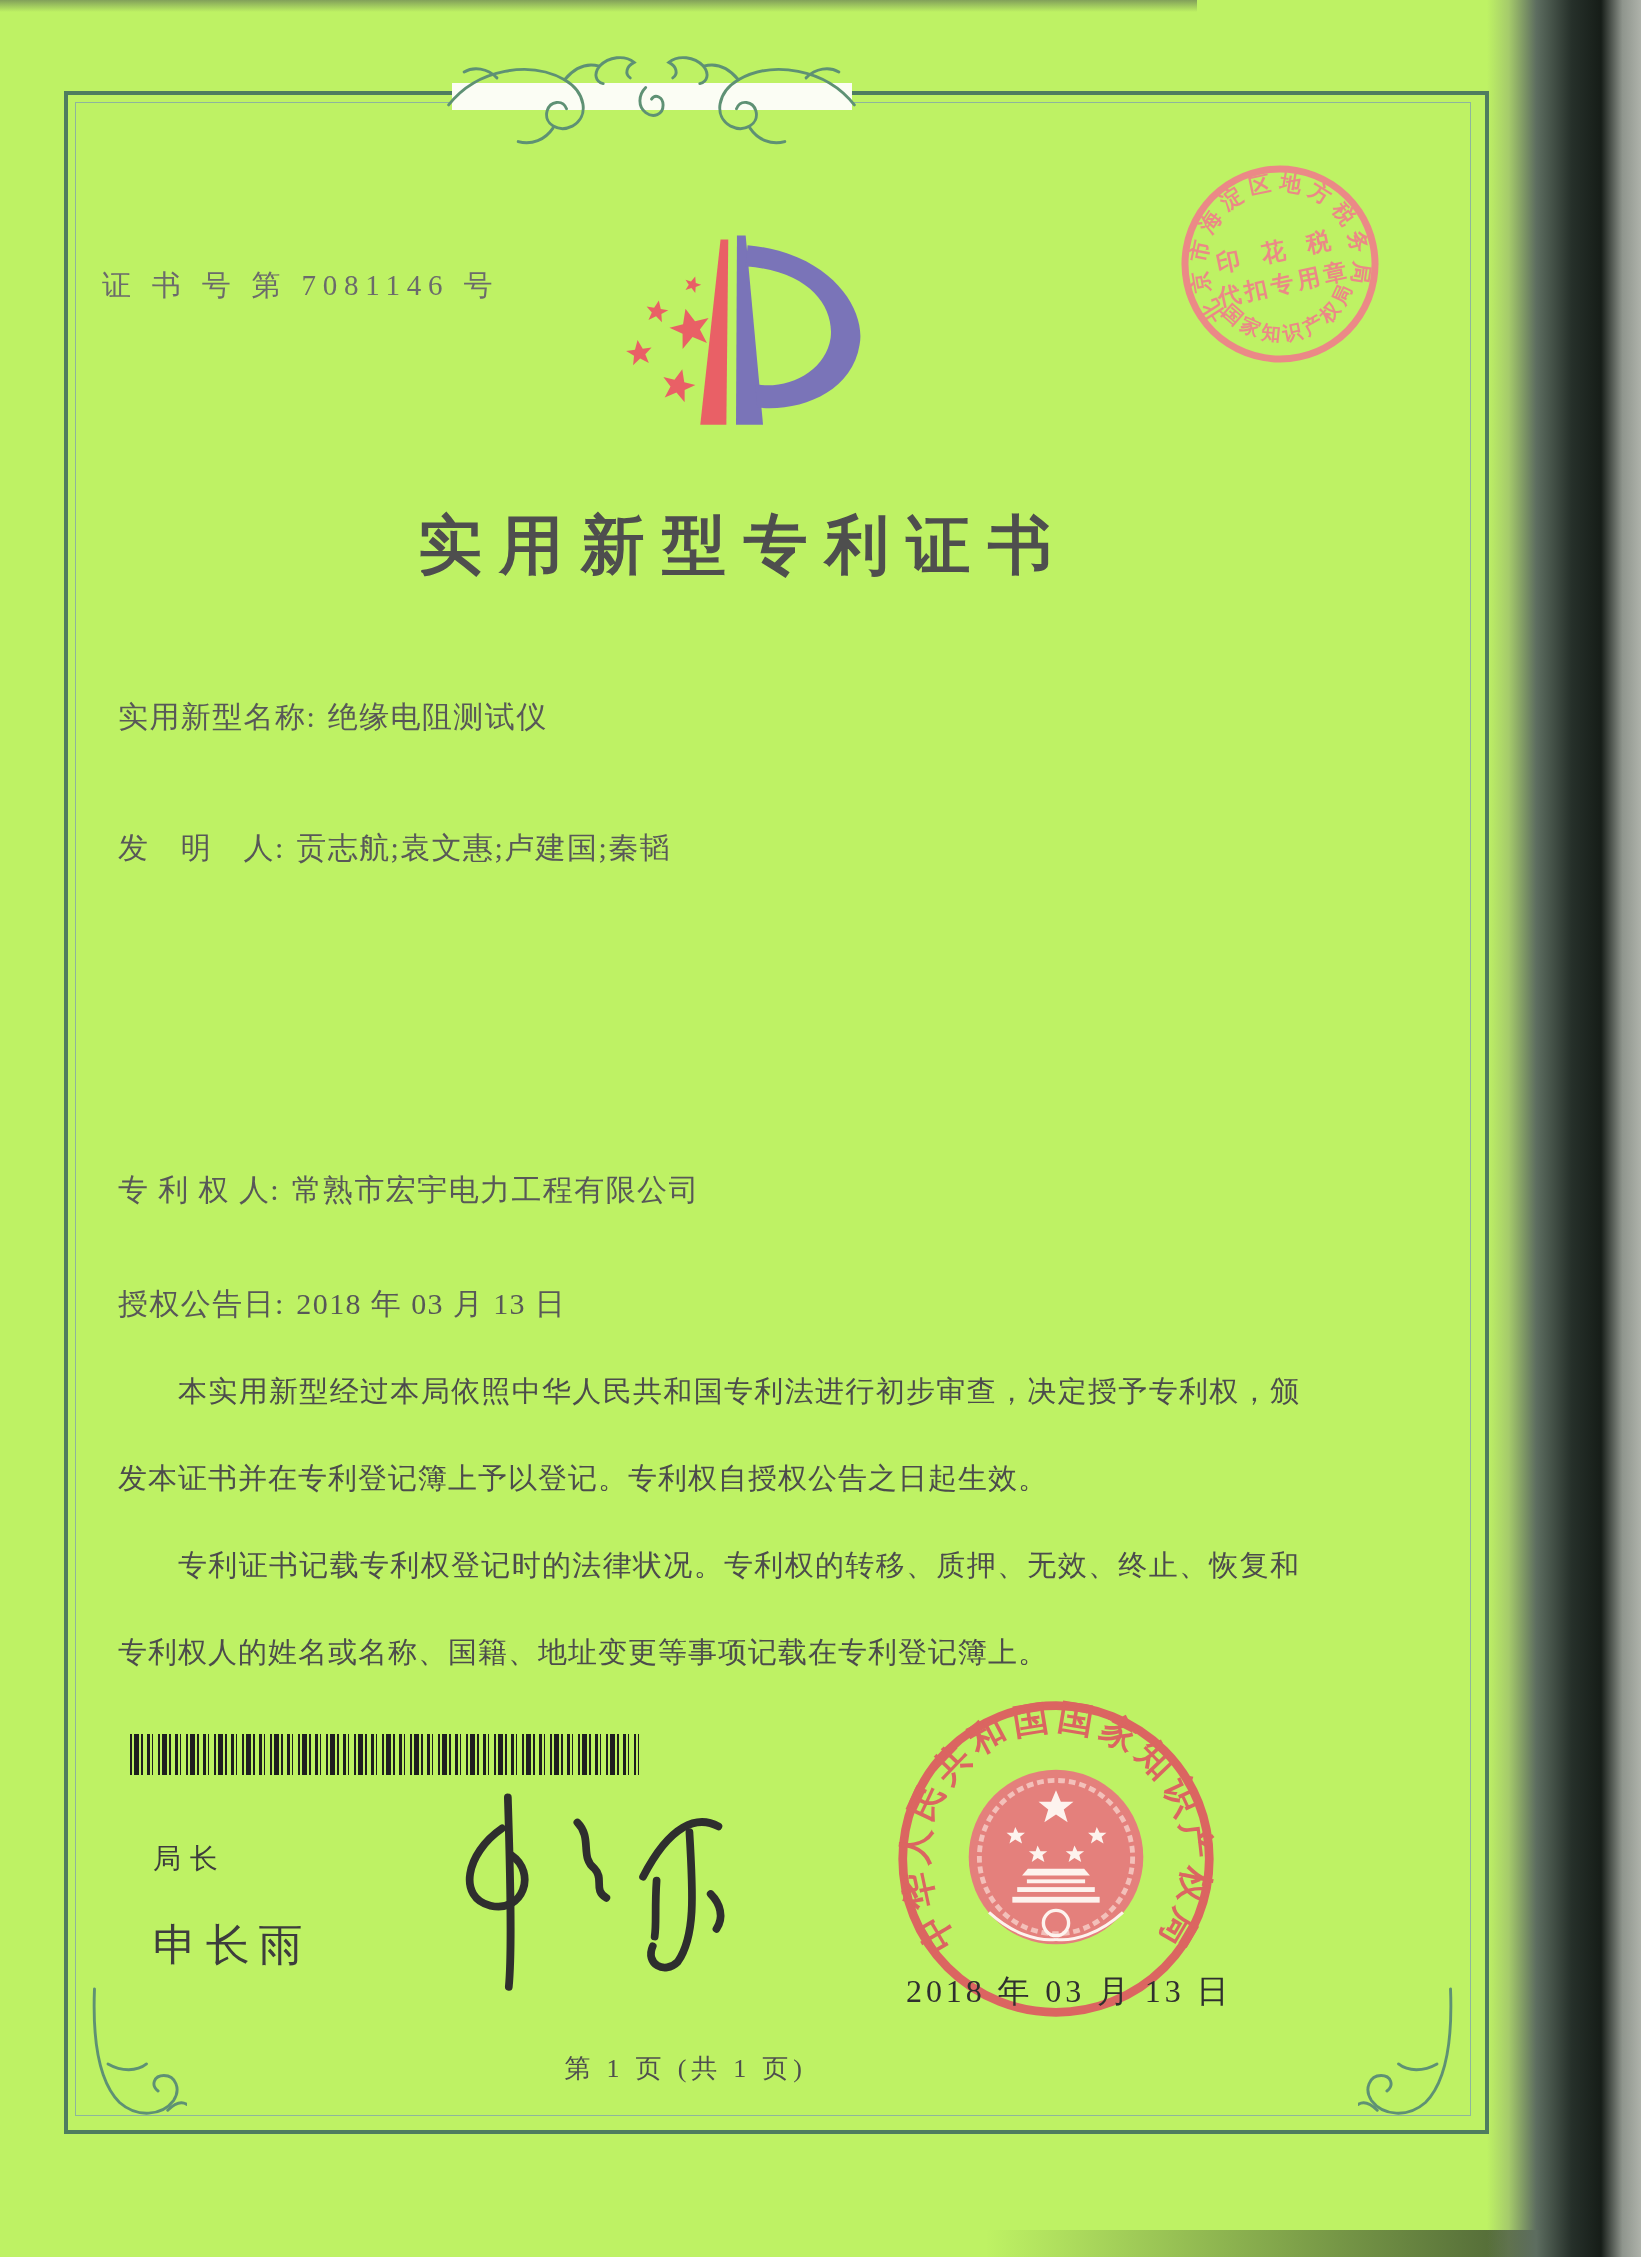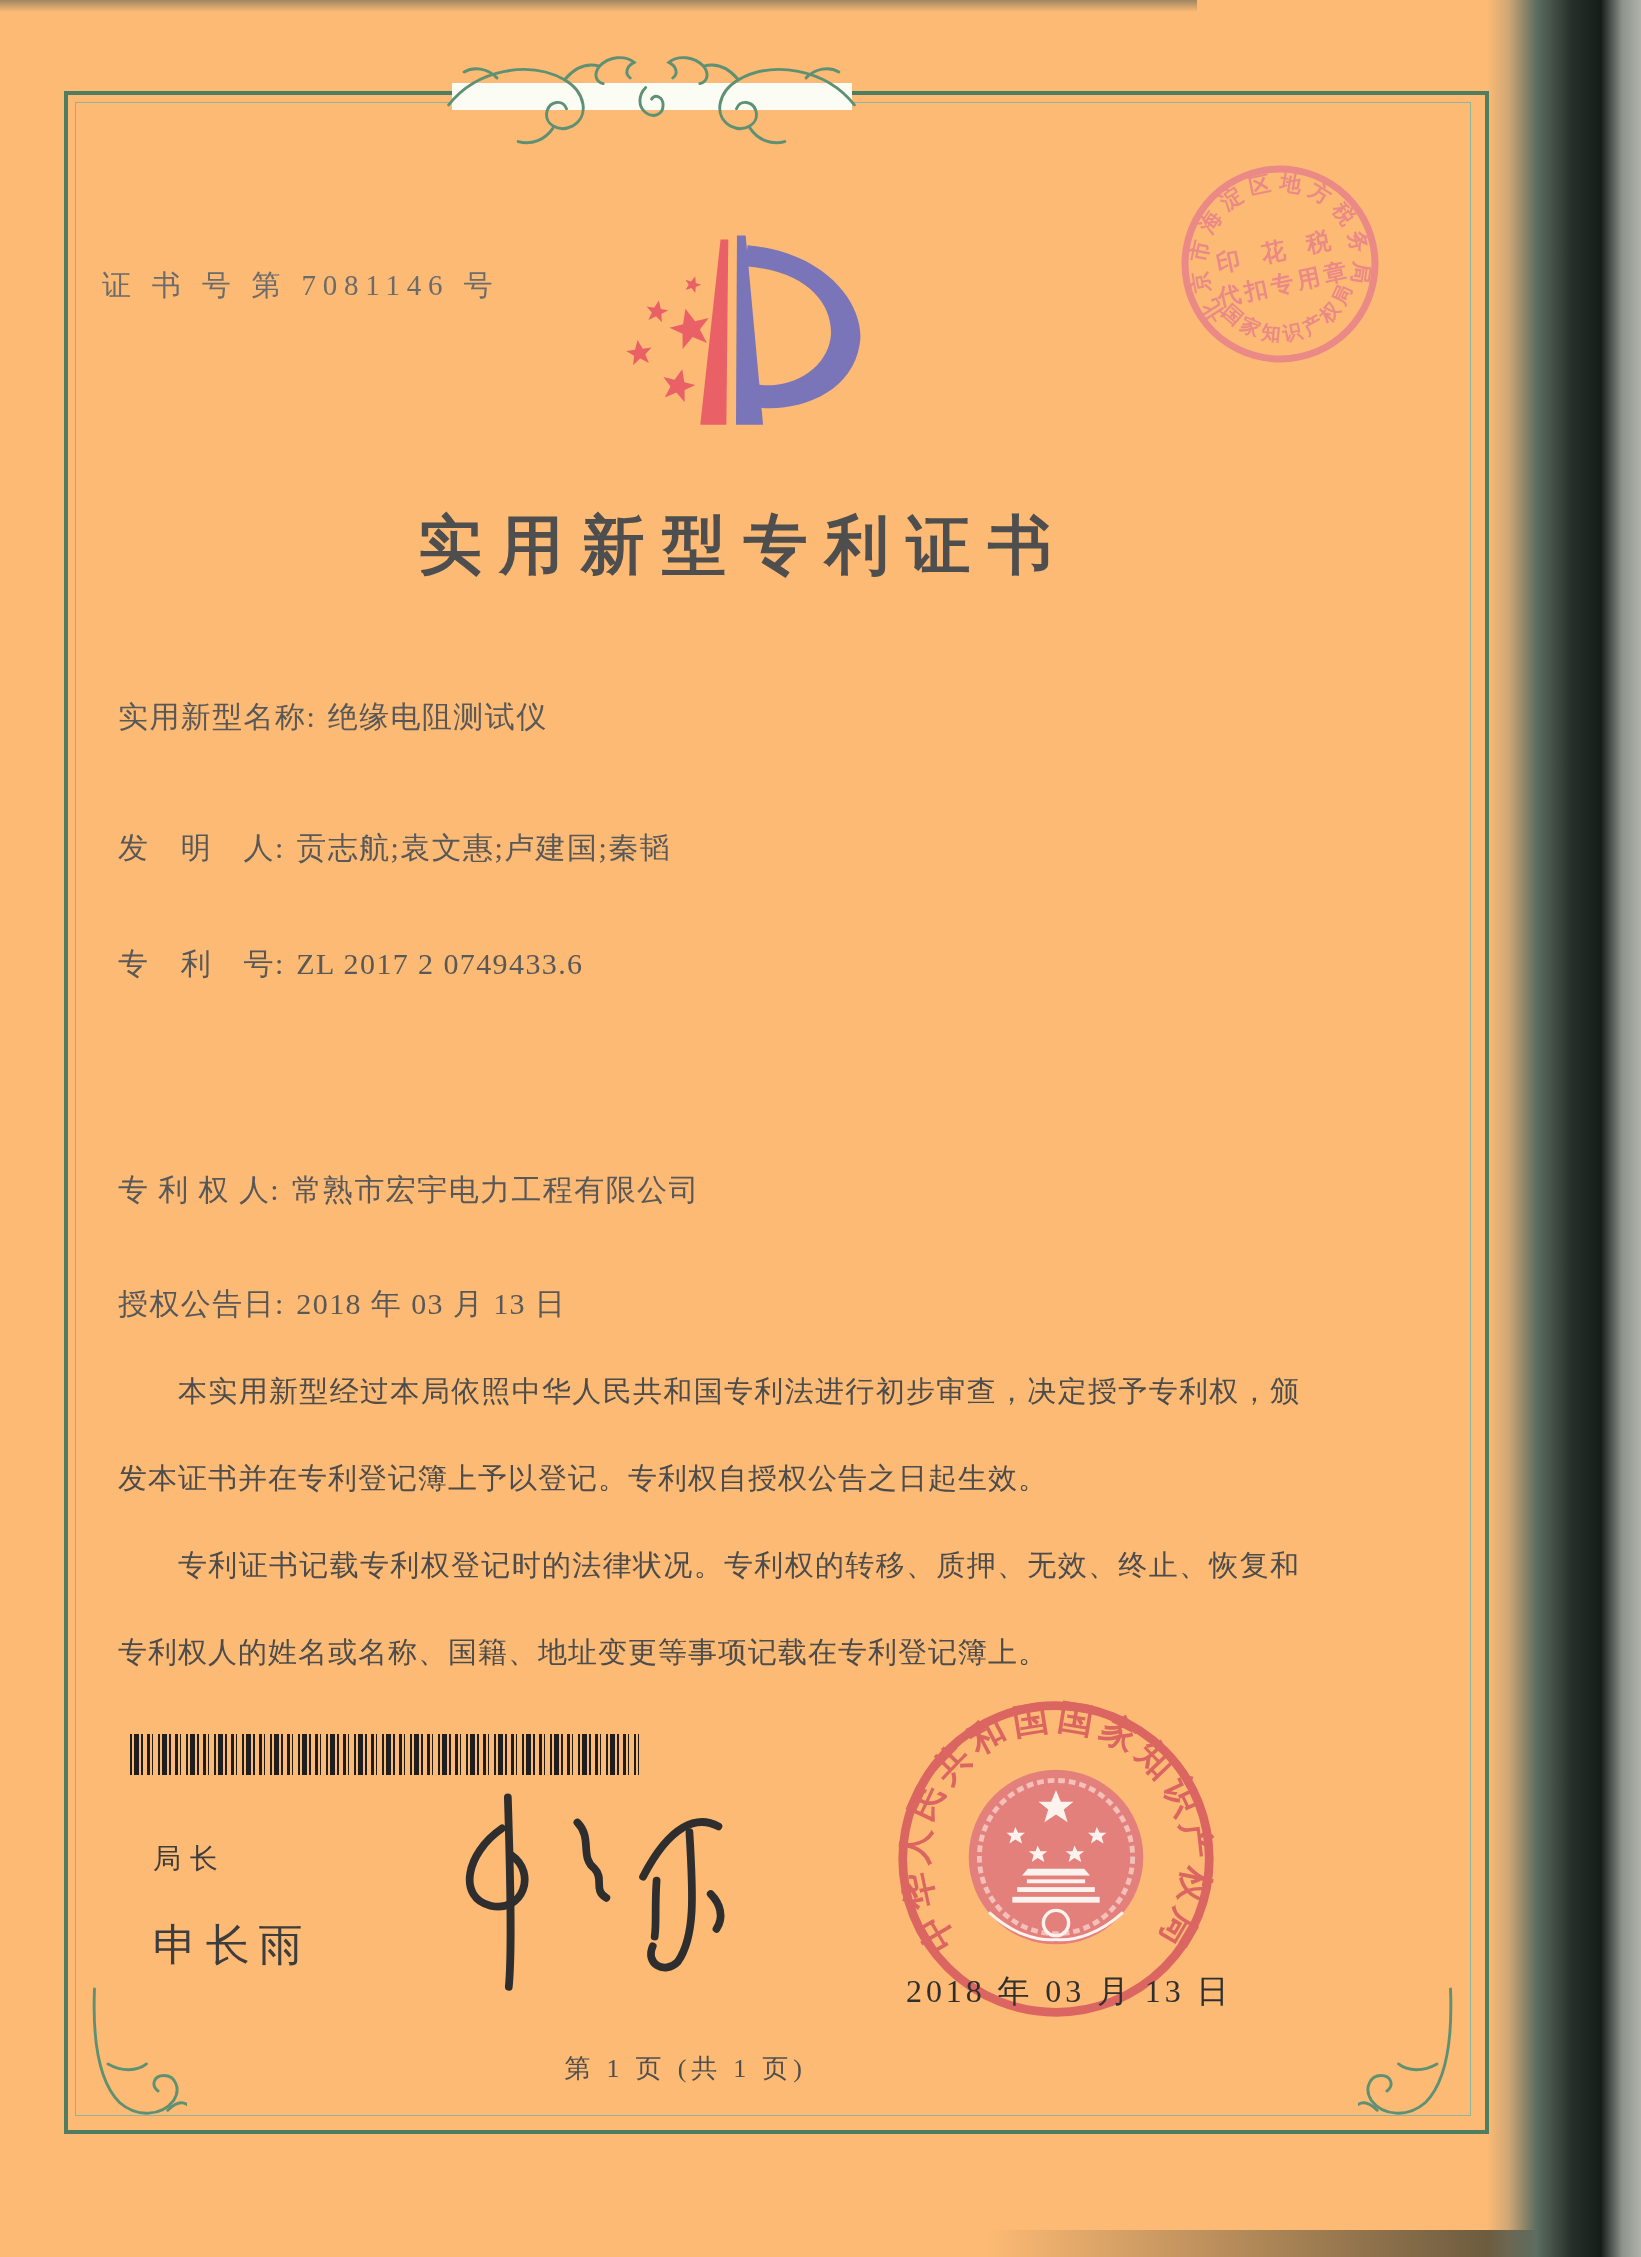--- a/index.html
+++ b/index.html
@@ -1,19 +1,19 @@
 <!DOCTYPE html>
 <html><head>
 <meta charset="utf-8">
 <style>
   html,body{margin:0;padding:0;}
   body{background:#9aa096;}
   .page{
     position:relative;width:1641px;height:2257px;margin:0 auto;
-    background:#fdba74;overflow:hidden;
+    background:#bef264;overflow:hidden;
     font-family:"Liberation Serif","DejaVu Serif",serif;
   }
   
   .scan-edge-right{position:absolute;top:0;left:1487px;width:154px;height:2257px;z-index:60;
     background:linear-gradient(90deg, rgba(90,100,92,0) 0%, rgba(120,130,120,0.35) 14%,
       #5d6d60 32%, #26302a 55%, #161d18 74%, #8f958d 88%, #aeb2aa 100%);}
   .scan-edge-top{position:absolute;top:0;left:0;width:1197px;height:11.6px;z-index:59;
     background:linear-gradient(180deg, rgba(80,92,82,0.55), rgba(80,92,82,0));}
   .scan-edge-bottom{position:absolute;top:2230px;left:985px;width:657px;height:27px;z-index:59;
     background:linear-gradient(90deg, rgba(40,50,42,0), rgba(32,42,35,0.85));}
@@ -133,23 +133,20 @@
   </svg>
 
   <div class="doc-title">实用新型专利证书</div>
 
   <div class="field" style="top:828px">
     <span>发　明　人:</span><span class="fvalue">贡志航;袁文惠;卢建国;秦韬</span>
   </div>
   <div class="field" style="top:697px">
     <span>实用新型名称:</span><span class="fvalue">绝缘电阻测试仪</span>
   </div>
-  <div class="field" style="top:944px">
-    <span>专　利　号:</span><span class="fvalue">ZL 2017 2 0749433.6</span>
-  </div>
   <div class="field" style="top:1170px">
     <span>专 利 权 人:</span><span class="fvalue">常熟市宏宇电力工程有限公司</span>
   </div>
   <div class="field" style="top:1284px">
     <span>授权公告日:</span><span class="fvalue">2018 年 03 月 13 日</span>
   </div>
 
   <div class="paras">
     <p>本实用新型经过本局依照中华人民共和国专利法进行初步审查，决定授予专利权，颁发本证书并在专利登记簿上予以登记。专利权自授权公告之日起生效。</p>
     <p>专利证书记载专利权登记时的法律状况。专利权的转移、质押、无效、终止、恢复和专利权人的姓名或名称、国籍、地址变更等事项记载在专利登记簿上。</p>

